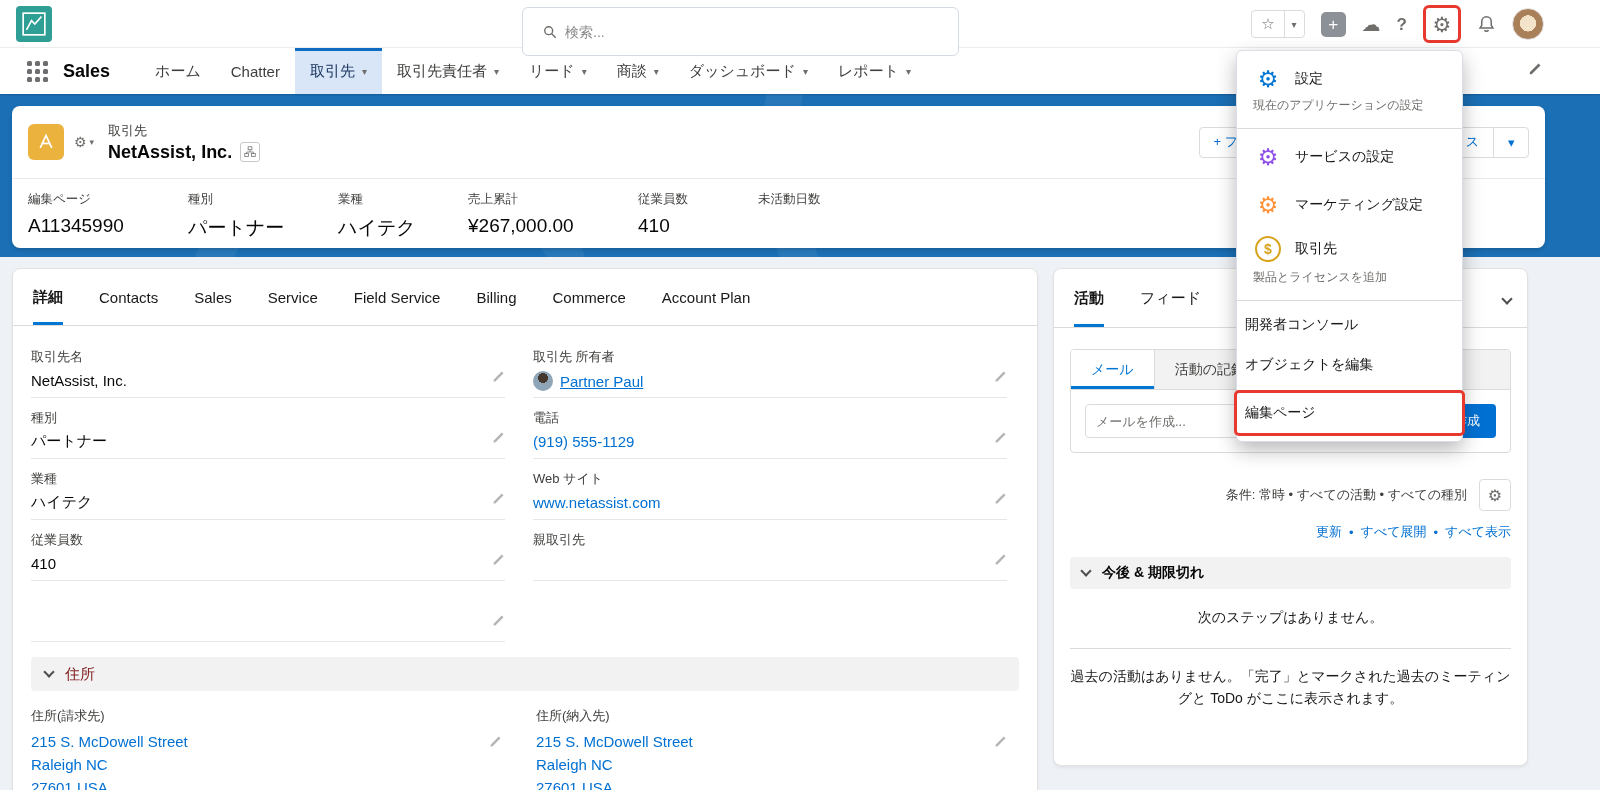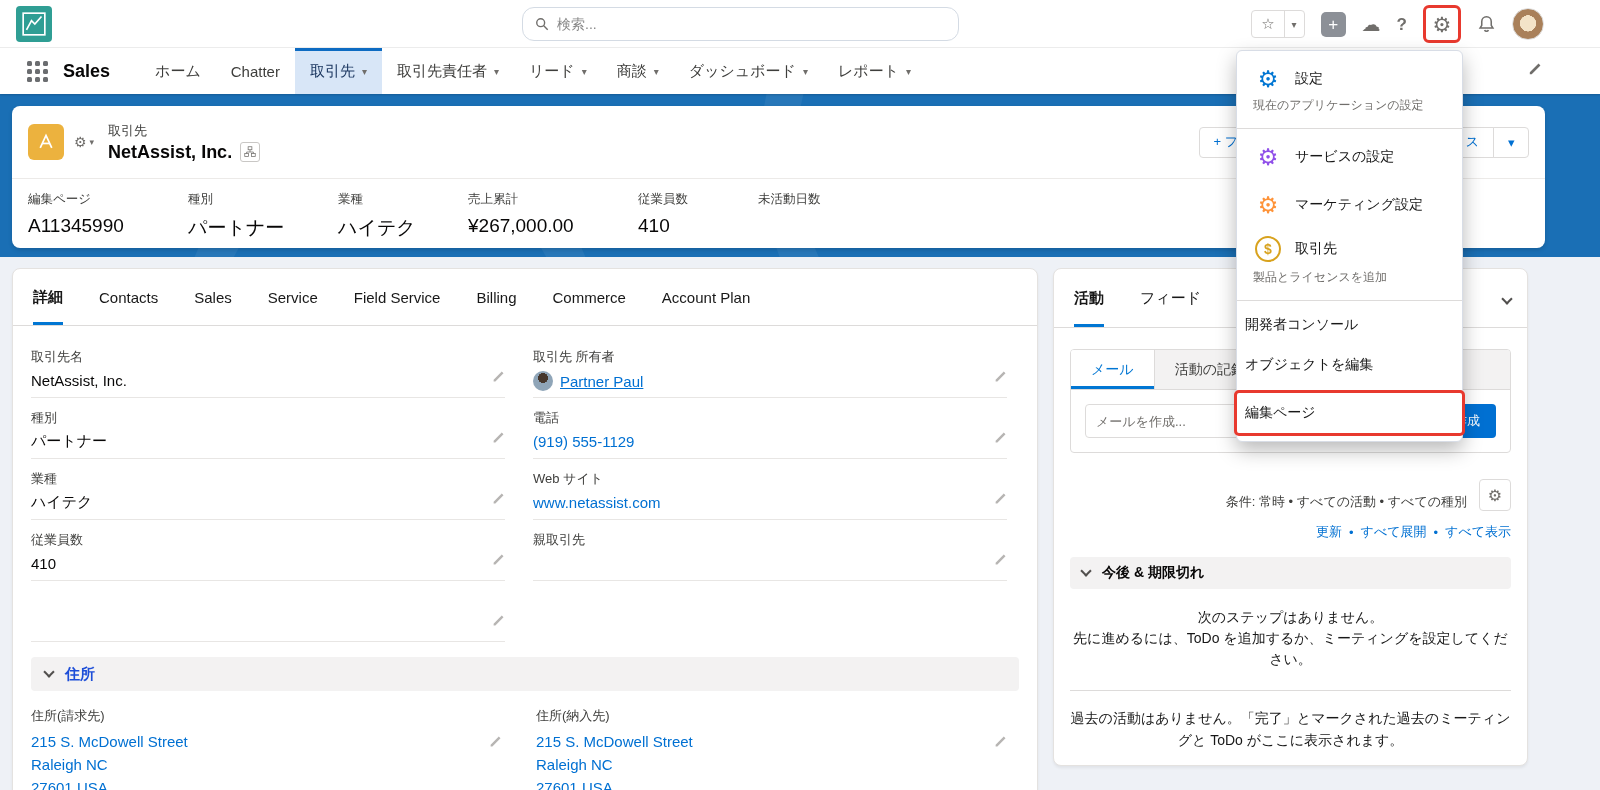--- a/index.html
+++ b/index.html
@@ -2,21 +2,21 @@
 <html><head>
 <meta charset="utf-8">
 <style>
   * { box-sizing: border-box; margin: 0; padding: 0; }
   body { font-family: "Liberation Sans", sans-serif; background:#eef1f6; }
   .screen { position:relative; width:1600px; height:790px; overflow:hidden; background:#eef1f6; }
 
   
   .global-header { position:absolute; top:0; left:0; right:0; height:48px; background:#fff; z-index:30; border-bottom:1px solid #ececec; }
   .app-logo { position:absolute; left:16px; top:6px; width:36px; height:36px; background:#2f9e94; border-radius:4px; display:flex; align-items:center; justify-content:center; }
-  .search-box { position:absolute; left:522px; top:7px; width:437px; height:34px; border:1px solid #d4dbe4; border-radius:12px; background:#fff; display:flex; align-items:center; gap:8px; padding:0 12px; }
+  .search-box { position:absolute; left:522px; top:7px; width:437px; height:49px; border:1px solid #d4dbe4; border-radius:6px; background:#fff; display:flex; align-items:center; gap:8px; padding:0 20px; }
   .search-box input { flex:1; border:none; outline:none; font-size:14px; color:#181818; font-family:inherit; background:transparent; }
   .search-box input::placeholder { color:#888; }
   .header-actions { position:absolute; right:56px; top:0; height:48px; display:flex; align-items:center; gap:16px; }
   .fav-group { display:flex; align-items:center; height:28px; border:1px solid #dddbda; border-radius:4px; overflow:hidden; }
   .fav-star { padding:0 9px; font-size:15px; color:#706e6b; }
   .fav-sep { width:1px; height:28px; background:#dddbda; }
   .fav-caret { padding:0 7px; font-size:10px; color:#706e6b; }
   .plus-tile { width:25px; height:25px; background:#8c9097; border:none; border-radius:5px; color:#fff; font-size:17px; line-height:23px; text-align:center; cursor:pointer; }
   .hdr-icon { font-size:19px; color:#706e6b; line-height:1; cursor:pointer; display:inline-flex; align-items:center; justify-content:center; }
   .gear-annotated { width:38px; height:38px; border:3px solid #e8392e; border-radius:6px; display:flex; align-items:center; justify-content:center; }
@@ -69,40 +69,40 @@
   .card-tab { display:flex; align-items:center; font-size:15px; color:#181818; cursor:pointer; box-shadow:inset 0 -3px 0 transparent; }
   .card-tab.active { font-weight:bold; box-shadow:inset 0 -3px 0 #0176d3; }
   .fields { display:grid; grid-template-columns:1fr 1fr; column-gap:28px; padding:20px 30px 0 18px; }
   .field { position:relative; min-height:52px; border-bottom:1px solid #e8e6e4; margin-bottom:9px; padding:2px 26px 6px 0; }
   .f-label { font-size:13px; color:#3e3e3c; margin-bottom:5px; }
   .f-value { font-size:15px; color:#080707; min-height:19px; display:flex; align-items:center; gap:7px; }
   .f-link { color:#0070d2; text-decoration:none; cursor:pointer; }
   .f-link.underlined { text-decoration:underline; }
   .owner-avatar { width:20px; height:20px; border-radius:50%; background:radial-gradient(circle at 50% 35%, #46372c 0 30%, #8fa5b8 31%); display:inline-block; }
   .pencil-btn { position:absolute; right:0; bottom:10px; border:none; background:transparent; cursor:pointer; padding:0; }
-  .section-bar { margin:6px 18px 0; background:#f3f2f2; border-radius:4px; height:34px; display:flex; align-items:center; gap:12px; padding:0 14px; font-size:15px; font-weight:bold; color:#1d4ed8; cursor:pointer;text-align:right; }
+  .section-bar { margin:6px 18px 0; background:#f3f2f2; border-radius:4px; height:34px; display:flex; align-items:center; gap:12px; padding:0 14px; font-size:15px; font-weight:normal; color:#7f1d1d; cursor:pointer;text-align:right; }
   .chev { width:8px; height:8px; border-right:2px solid #514f4d; border-bottom:2px solid #514f4d; transform:rotate(45deg); display:inline-block; margin-top:-4px; }
   .addresses { display:grid; grid-template-columns:1fr 1fr; column-gap:34px; padding:16px 30px 0 18px; }
   .addr { position:relative; padding-right:26px; }
   .addr-lines { font-size:15px; line-height:23px; margin-top:5px; }
   .addr-lines .f-link { display:block; }
 
   
   .activity-card { top:268px; left:1053px; width:475px; height:498px; overflow:hidden; }
   .act-tabs { position:relative; display:flex; gap:36px; padding:0 20px; height:59px; align-items:stretch; border-bottom:1px solid #dddbda; }
   .act-collapse { position:absolute; right:16px; top:22px; border:none; background:transparent; cursor:pointer; }
   .composer { margin:21px 16px 0; border:1px solid #dddbda; border-radius:4px; overflow:hidden; }
   .composer-tabs { display:flex; background:#f3f2f2; border-bottom:1px solid #dddbda; height:40px; }
   .ctab { padding:0 20px; display:flex; align-items:center; font-size:14px; color:#3e3e3c; cursor:pointer; }
   .ctab.active { background:#fff; color:#0176d3; box-shadow:inset 0 -3px 0 #0176d3; border-right:1px solid #dddbda; }
   .composer-body { display:flex; gap:8px; padding:14px; }
   .composer-body input { flex:1; height:34px; border:1px solid #dddbda; border-radius:4px; padding:0 10px; font-size:13px; font-family:inherit; outline:none; color:#181818; }
   .composer-body input::placeholder { color:#706e6b; }
   .btn-primary { height:34px; padding:0 16px; background:#0070d2; border:none; border-radius:4px; color:#fff; font-size:13px; font-family:inherit; cursor:pointer; }
-  .filter-row { display:flex; justify-content:flex-end; align-items:flex-end; gap:12px; margin:26px 16px 0; }
+  .filter-row { display:flex; justify-content:flex-end; align-items:center; gap:12px; margin:26px 16px 0; }
   .filter-text { font-size:13px; color:#3e3e3c; }
   .filter-gear { width:32px; height:32px; border:1px solid #dddbda; border-radius:4px; background:#fff; color:#706e6b; font-size:16px; cursor:pointer; }
   .links-row { display:flex; justify-content:flex-end; align-items:center; gap:7px; margin:12px 16px 0; font-size:13px; }
   .links-row .f-link { font-size:13px; }
   .links-row .dot { color:#0070d2; }
   .act-section { margin:16px 16px 0; background:#f3f2f2; border-radius:4px; height:32px; display:flex; align-items:center; gap:12px; padding:0 12px; font-size:14px; font-weight:bold; color:#080707; cursor:pointer; }
   .empty-block { margin:18px 14px 0; text-align:center; font-size:14px; color:#181818; line-height:21px; }
   .act-divider { border:none; border-top:1px solid #dddbda; margin:20px 16px 16px; }
   .past-block { margin:0 14px; text-align:center; font-size:14px; color:#181818; line-height:22px; }
 
@@ -442,21 +442,20 @@
       <a class="f-link">すべて表示</a>
     </div>
 
     <div class="act-section">
       <span class="chev"></span>
       <span>今後 &amp; 期限切れ</span>
     </div>
 
     <div class="empty-block">
       <div>次のステップはありません。</div>
-      <div>先に進めるには、ToDo を追加するか、ミーティングを設定してください。</div>
     </div>
 
     <hr class="act-divider">
 
     <div class="past-block">過去の活動はありません。「完了」とマークされた過去のミーティングと ToDo がここに表示されます。</div>
   </section>
 
   <div class="setup-menu">
     <div class="menu-item mi-top">
       <span class="menu-icon gear-blue">⚙</span>

